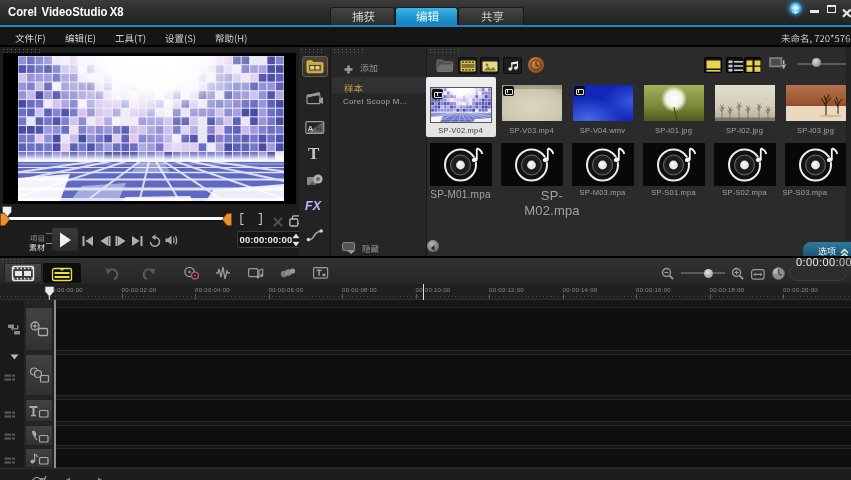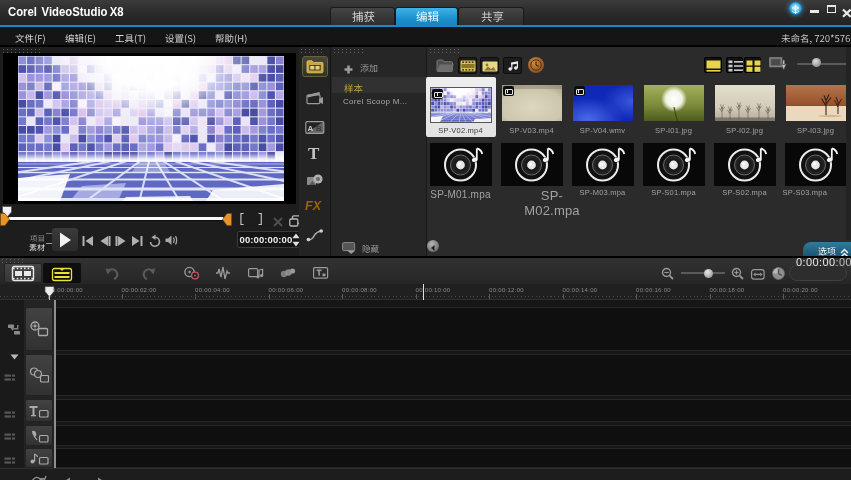--- a/index.html
+++ b/index.html
@@ -614,21 +614,21 @@
         <text x="2.6" y="11" font-family="Liberation Sans" font-size="8" font-weight="bold" fill="#c8c8c8">A</text>
         <text x="11" y="11" font-family="Liberation Sans" font-size="8" font-weight="bold" fill="#3a3a3a">B</text>
       </svg></div>
     <div style="position:absolute;left:308px;top:144px;font-weight:bold;font-size:17px;font-family:Liberation Serif,serif;color:#c4c4c4">T</div>
     <div style="position:absolute;left:306px;top:172px;width:18px;height:16px"><svg width="18" height="16">
         <rect x="1" y="5" width="9" height="8" rx="1" fill="#8a8a8a"></rect>
         <circle cx="12" cy="7" r="4.6" fill="#b0b0b0"></circle>
         <circle cx="12" cy="7" r="2" fill="#6a6a6a"></circle>
         <path d="M3 13 l3.5 -4 3 4 Z" fill="#5a5a5a"></path>
       </svg></div>
-    <div style="position:absolute;left:305px;top:199px;font-weight:bold;font-style:italic;font-size:12.5px;color:#a16207">FX</div>
+    <div style="position:absolute;left:305px;top:199px;font-weight:bold;font-style:italic;font-size:12.5px;color:#c4b5fd">FX</div>
     <div style="position:absolute;left:306px;top:228px;width:18px;height:14px"><svg width="18" height="14">
         <path d="M2 12 Q6 12 8 8 T15 3" fill="none" stroke="#a8a8a8" stroke-width="1.6"></path>
         <circle cx="2.4" cy="11.6" r="1.8" fill="#d0d0d0"></circle>
         <circle cx="15.2" cy="3" r="1.8" fill="#d0d0d0"></circle>
       </svg></div>
     <div style="position:absolute;left:331px;top:47px;width:96px;height:209px;background:#262626;border-right:1px solid #191919;box-sizing:border-box"></div>
     <div style="position:absolute;left:334px;top:49px;width:30px;height:1px;background-image:repeating-linear-gradient(90deg,#606060 0 1px,transparent 1px 4px);"></div>
     <div style="position:absolute;left:334px;top:52px;width:30px;height:1px;background-image:repeating-linear-gradient(90deg,#606060 0 1px,transparent 1px 4px);"></div>
     <div style="position:absolute;left:343.5px;top:60px;width:9px;height:9px"><svg width="9" height="9">
         <g stroke="#9a9a9a" stroke-width="2.6">

